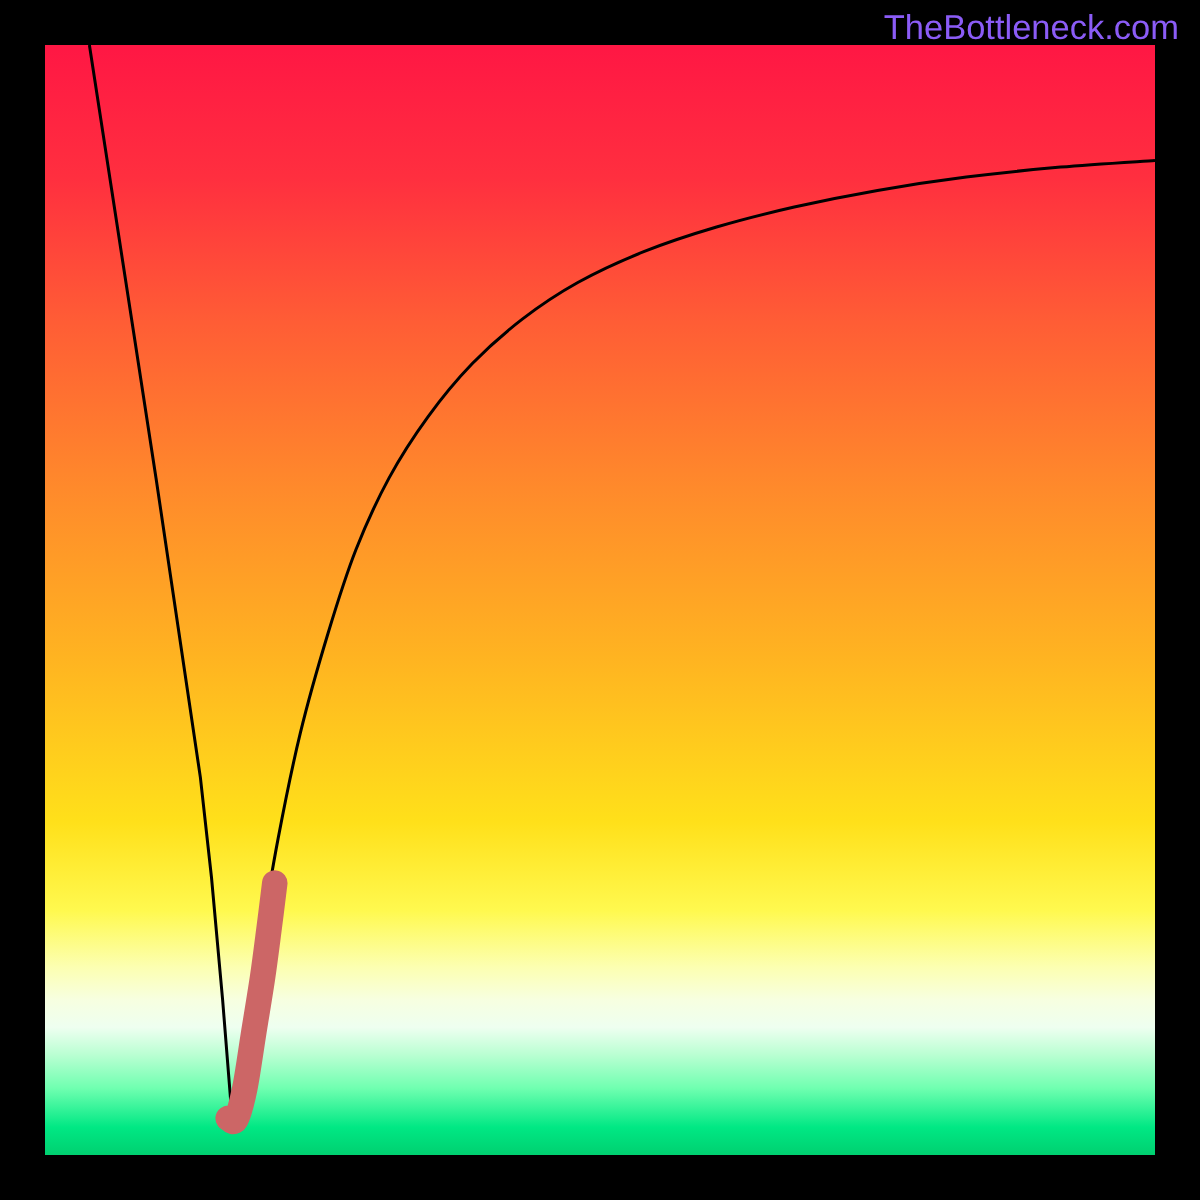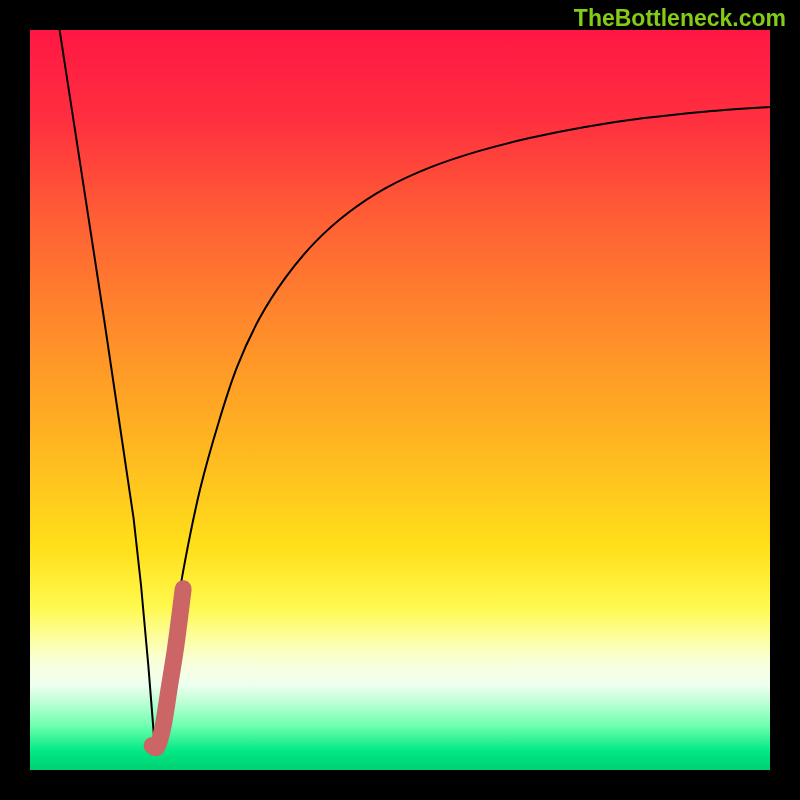--- a/index.html
+++ b/index.html
@@ -24,22 +24,22 @@
     top: 30px;
     width: 740px;
     height: 740px;
   }
   .watermark {
     position: absolute;
     top: 5px;
     right: 14px;
     font-family: "Helvetica Neue", Helvetica, Arial, sans-serif;
     font-size: 23px;
-    font-weight: 700;
-    color: #84cc16;
+    font-weight: 400;
+    color: #8b5cf6;
     letter-spacing: 0px;
     text-align: right;
   }
   svg { display: block; }
 </style>
 </head>
 <body>
 
 <div class="frame">
   <div class="plot">

